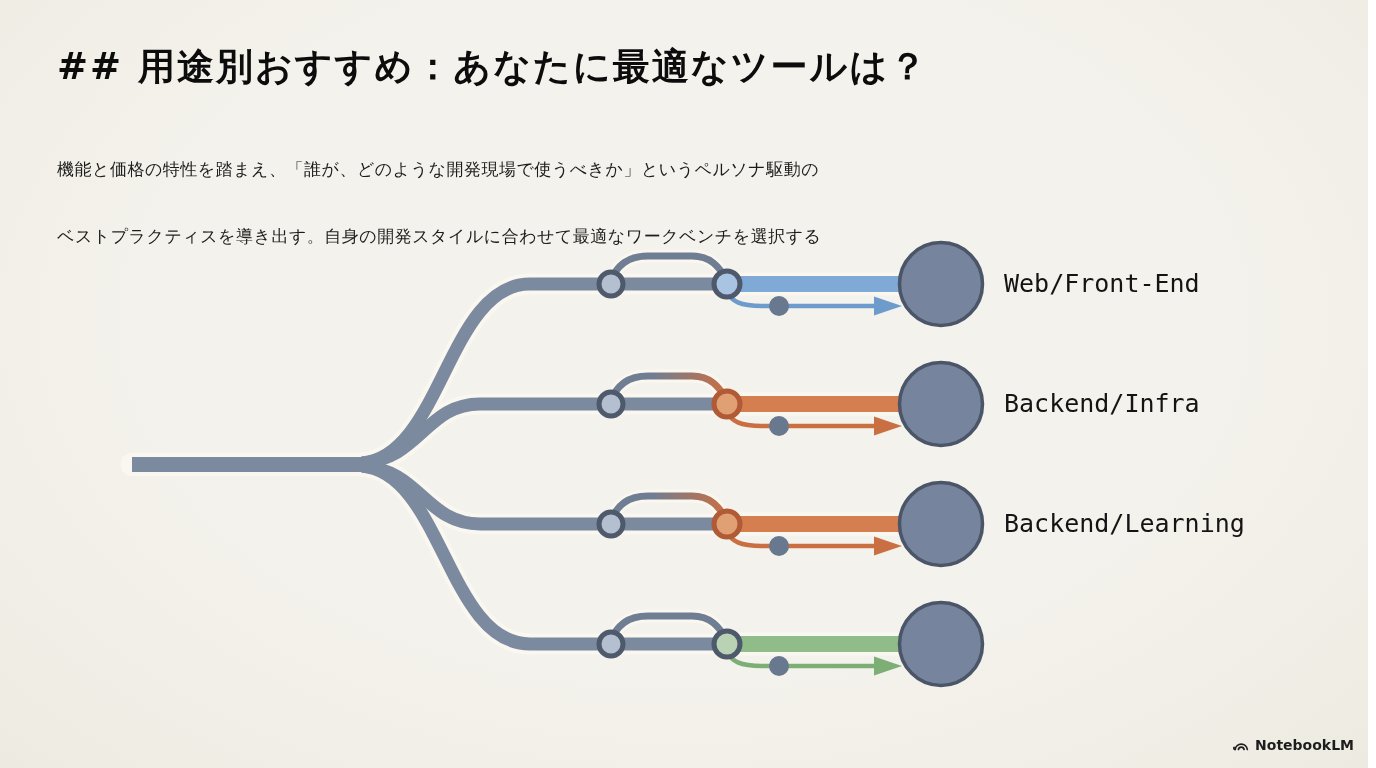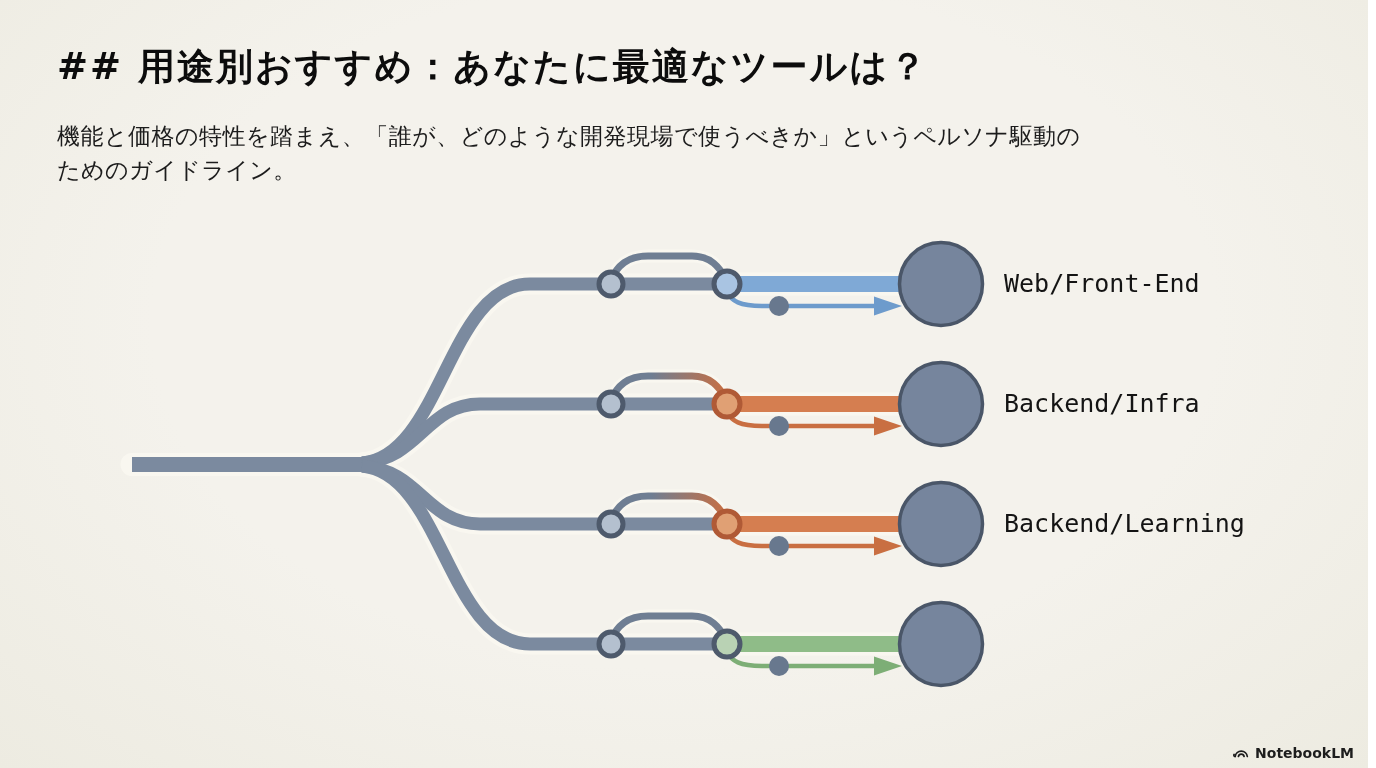--- a/index.html
+++ b/index.html
@@ -6,43 +6,43 @@
   .stage{
     position:relative;width:1368px;height:768px;overflow:hidden;
     background:radial-gradient(ellipse at 50% 42%, #f4f2ec 55%, #edebe1 100%);
     font-family:"DejaVu Sans","Liberation Sans",sans-serif;
   }
   .title{
     position:absolute;left:57px;top:42px;width:1260px;
     font-size:37px;font-weight:800;color:#0c0c0c;letter-spacing:2px;
   }
   .intro{position:absolute;left:57px;top:119px;width:1100px;color:#1c1c1c;}
-  .intro .line{font-size:23px;line-height:34px;font-weight:500;letter-spacing:0.5px;}
+  .intro .line{font-size:17px;line-height:34px;font-weight:500;letter-spacing:0.5px;margin-top:33px;}
   .diagram-svg{position:absolute;left:0;top:0;}
   .row-label{
     position:absolute;left:1004px;height:42px;line-height:42px;
     font-family:"DejaVu Sans Mono","Liberation Mono",monospace;
     font-size:25px;font-weight:500;color:#141414;letter-spacing:0px;white-space:nowrap;
   }
   .lbl-1{top:263px}.lbl-2{top:383px}.lbl-3{top:503px}.lbl-4{top:623px}
   .footer-brand{
-    position:absolute;right:14px;bottom:7px;display:flex;align-items:flex-start;gap:5px;
+    position:absolute;right:14px;bottom:15px;display:flex;align-items:flex-end;gap:5px;
     font-size:14px;font-weight:700;color:#1d1d1d;
   }
 </style>
 </head>
 <body>
 
 <div class="stage">
 
   <div class="title">## 用途別おすすめ：あなたに最適なツールは？</div>
 
   <div class="intro">
     <div class="line">機能と価格の特性を踏まえ、「誰が、どのような開発現場で使うべきか」というペルソナ駆動の</div>
-    <div class="line">ためのガイドライン。</div>
+    <div class="line">ベストプラクティスを導き出す。自身の開発スタイルに合わせて最適なワークベンチを選択する</div>
   </div>
 
   <svg class="diagram-svg" width="1376" height="768" viewBox="0 0 1376 768">
     <defs>
       <linearGradient id="arcGradOrange" x1="0" y1="0" x2="1" y2="0">
         <stop offset="0.35" stop-color="#6f7e93"></stop>
         <stop offset="1" stop-color="#c96f42"></stop>
       </linearGradient>
     </defs>
 

